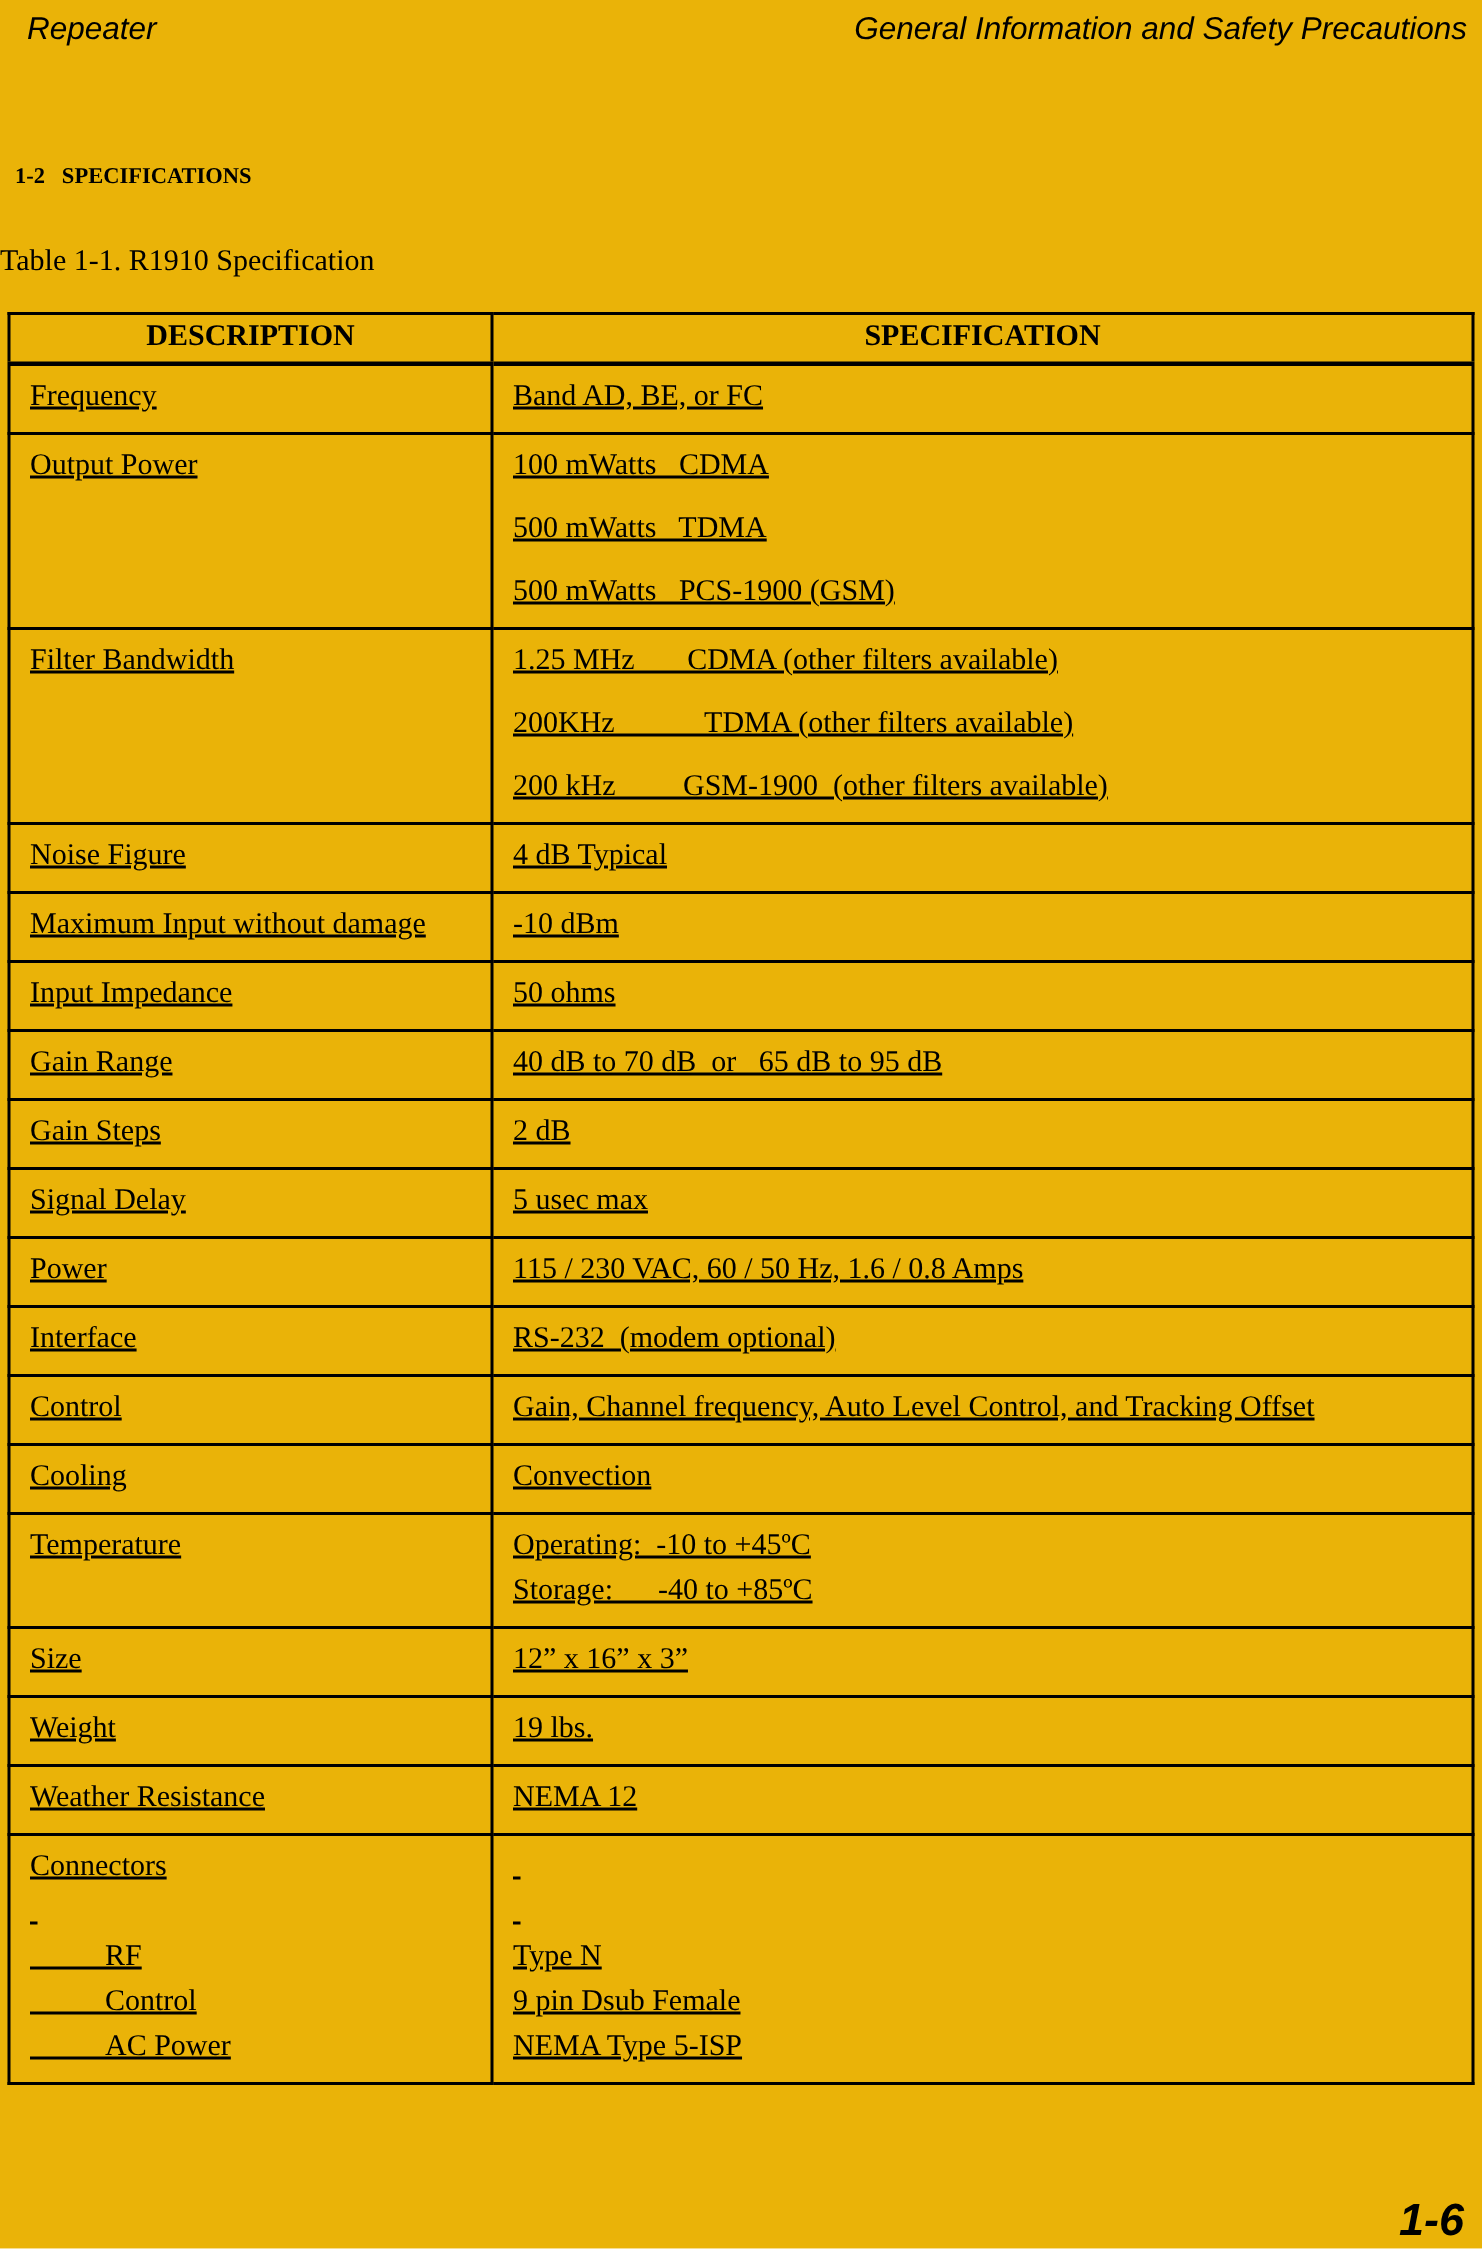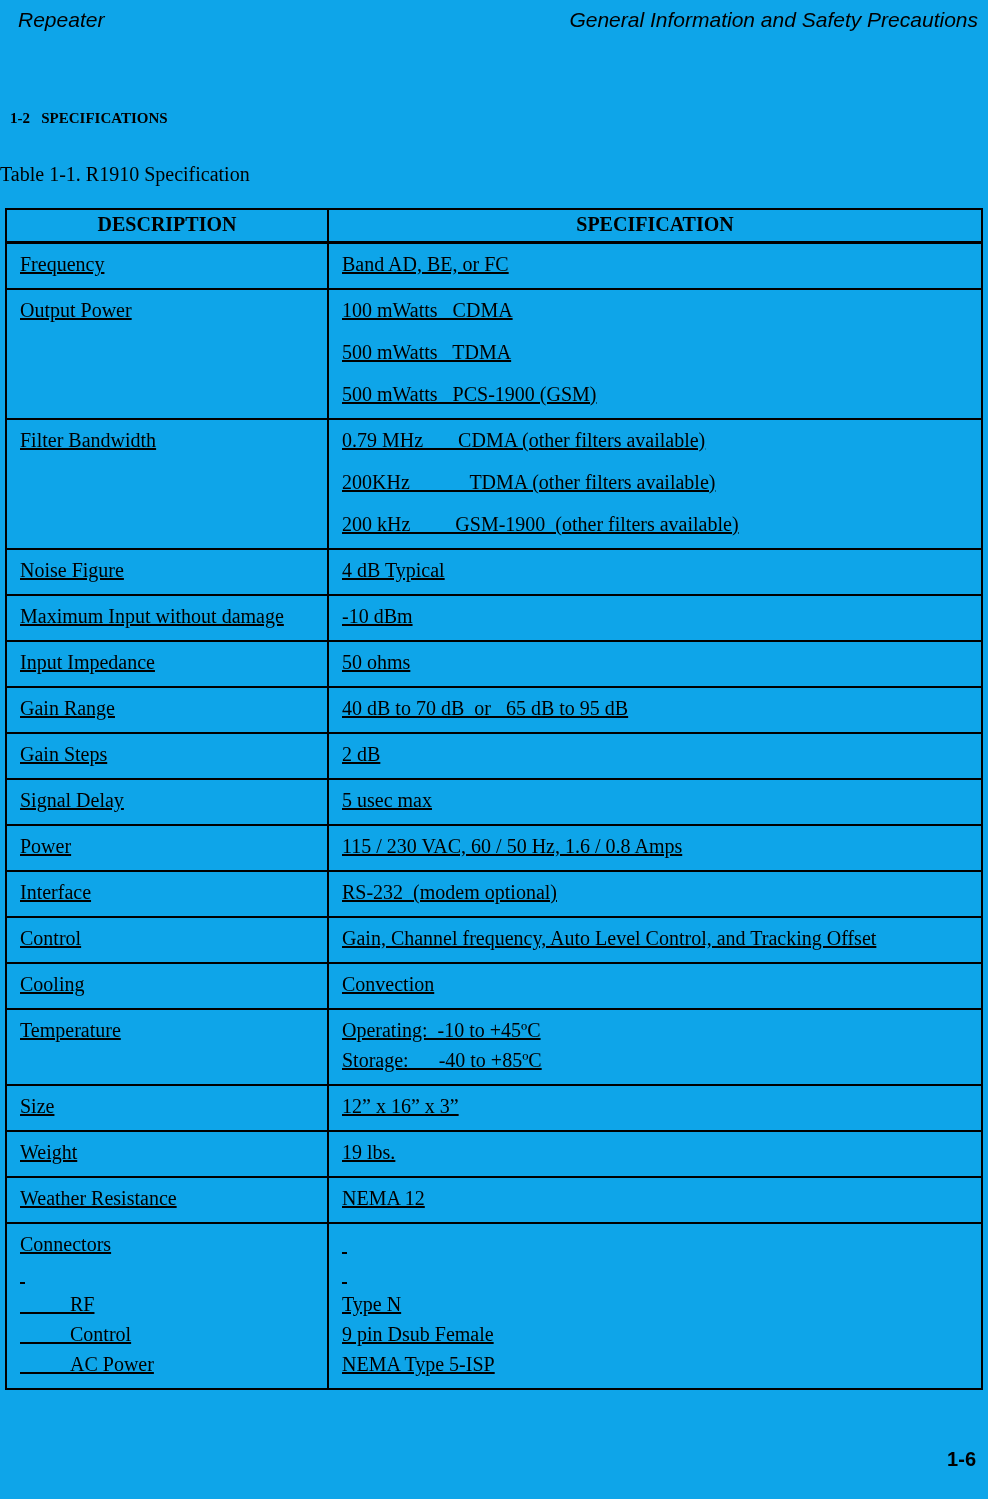--- a/index.html
+++ b/index.html
@@ -5,21 +5,21 @@
   html, body {
     margin: 0;
     padding: 0;
     background: #ffffff;
     color: #000000;
   }
   .page {
     position: relative;
     width: 988px;
     height: 1499px;
-    background: #0ea5e9;
+    background: #eab308;
     box-sizing: border-box;
     overflow: hidden;
     font-family: "Liberation Serif", serif;
   }
   .running-header {
     display: flex;
     justify-content: space-between;
     align-items: baseline;
     font-family: "Liberation Sans", sans-serif;
     font-style: italic;
@@ -71,24 +71,25 @@
   }
   tr.tight .cell-line {
     margin-bottom: 7px;
   }
   tr.tight .cell-line:last-child {
     margin-bottom: 0;
   }
   .page-number {
     position: absolute;
     right: 12px;
-    bottom: 28px;
+    bottom: 1px;
     font-family: "Liberation Sans", sans-serif;
+    font-style: italic;
     font-weight: bold;
-    font-size: 20px;
+    font-size: 30px;
   }
 </style>
 </head>
 <body>
 
 <div class="page">
 
   <div class="running-header">
     <span>Repeater</span>
     <span>General Information and Safety Precautions</span>
@@ -126,21 +127,21 @@
             <div class="cell-line">100 mWatts   CDMA</div>
             <div class="cell-line">500 mWatts   TDMA</div>
             <div class="cell-line">500 mWatts   PCS-1900 (GSM)</div>
           </td>
         </tr>
         <tr>
           <td>
             <div class="cell-line">Filter Bandwidth</div>
           </td>
           <td>
-            <div class="cell-line">0.79 MHz       CDMA (other filters available)</div>
+            <div class="cell-line">1.25 MHz       CDMA (other filters available)</div>
             <div class="cell-line">200KHz            TDMA (other filters available)</div>
             <div class="cell-line">200 kHz         GSM-1900  (other filters available)</div>
           </td>
         </tr>
         <tr>
           <td>
             <div class="cell-line">Noise Figure</div>
           </td>
           <td>
             <div class="cell-line">4 dB Typical</div>

